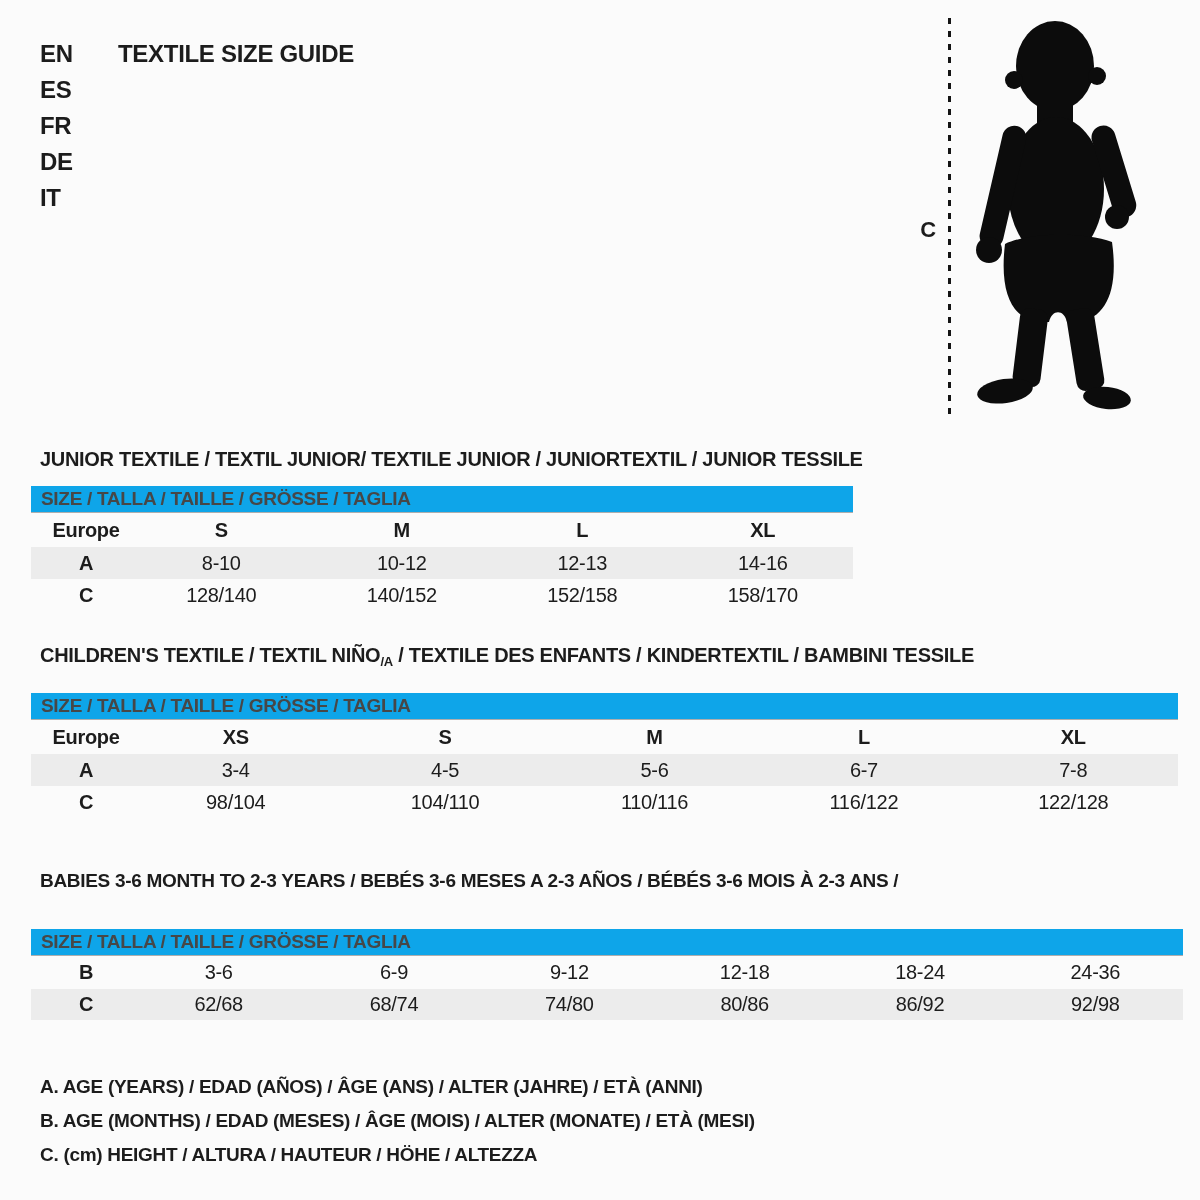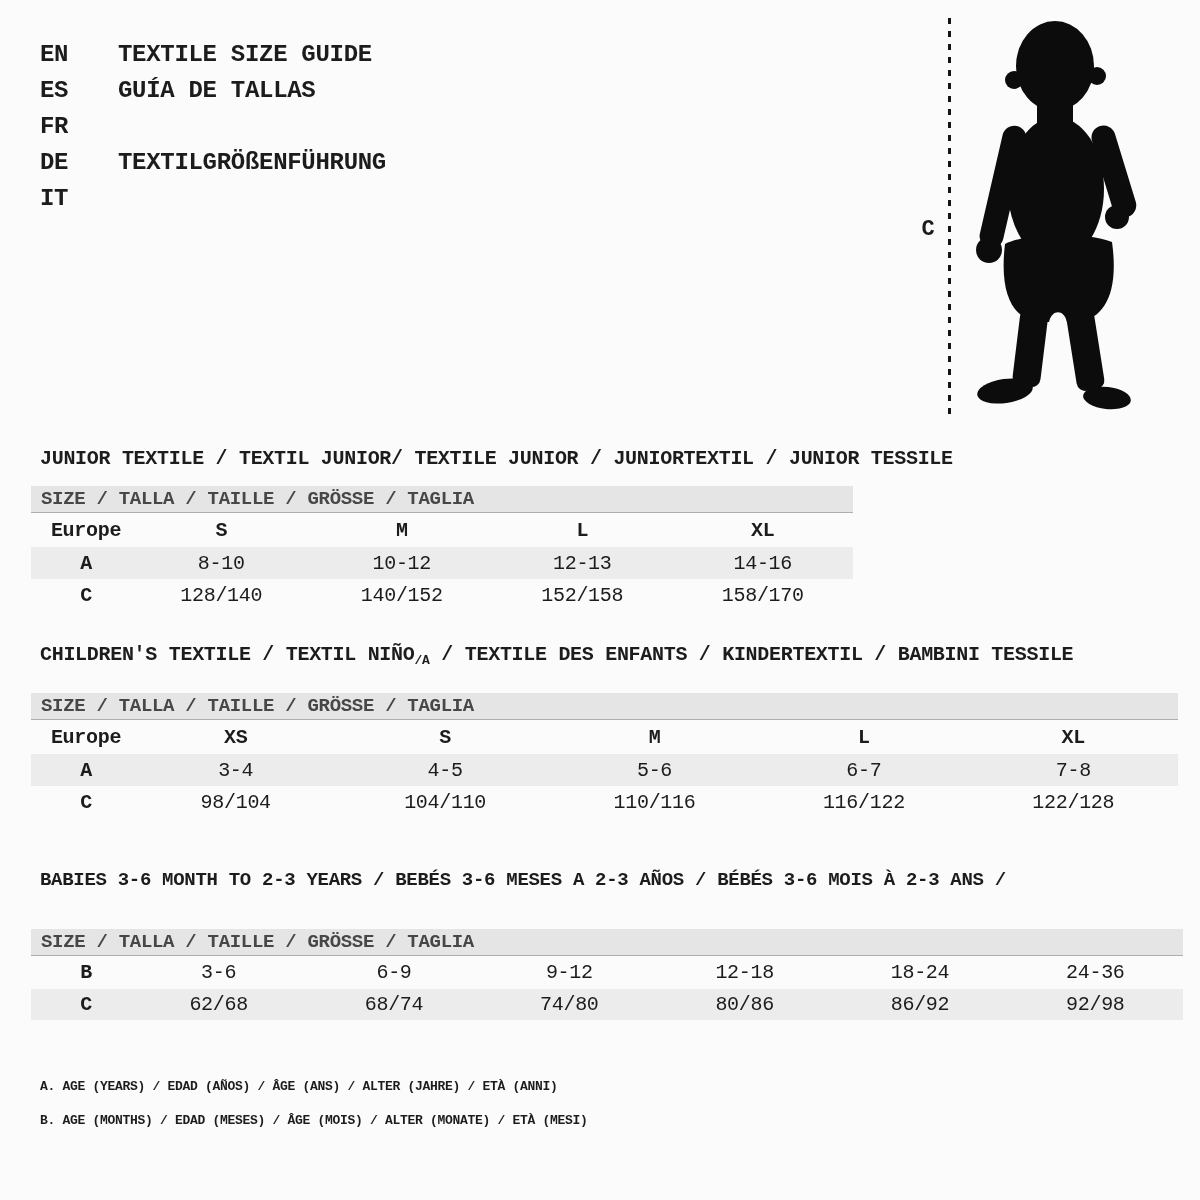--- a/index.html
+++ b/index.html
@@ -1,18 +1,18 @@
 <!DOCTYPE html>
 <html><head>
 <meta charset="utf-8">
 <style>
   html,body { margin:0; padding:0; background:#ffffff; }
   .canvas {
     position:relative; width:1200px; height:1200px; background:#fbfbfb;
-    font-family:Liberation Mono, monospace;
+    font-family:Liberation Sans, sans-serif;
     color:#1c1c1c; letter-spacing:-0.3px; overflow:hidden;
   }
   
   .lang-list { position:absolute; left:40px; top:36px; }
   .lang-row { display:grid; grid-template-columns:78px auto; height:36px; align-items:center; }
   .lang-code, .lang-label { font-size:24px; font-weight:700; white-space:nowrap; }
 
   
   .height-line {
     position:absolute; left:948px; top:18px; width:3px; height:398px;
@@ -25,58 +25,56 @@
   .silhouette { position:absolute; left:965px; top:14px; width:175px; height:402px; }
 
   
   .section-title { position:absolute; font-size:20px; font-weight:700; line-height:22px; white-space:nowrap; }
   .section-title.multiline { line-height:33px; white-space:normal; }
   .sub-part { font-size:13px; vertical-align:-4px; letter-spacing:-0.2px; }
 
   
   .sg-table { position:absolute; }
   .size-bar {
-    height:27px; background:#e5e5e5; color:#474747; font-size:19px; font-weight:700;
+    height:27px; background:#0ea5e9; color:#474747; font-size:19px; font-weight:700;
     line-height:26px; padding-left:10px; box-sizing:border-box; border-bottom:1px solid #aeaeae;
     white-space:nowrap;
   }
   .trow { display:grid; align-items:center; }
   .trow.head { height:34px; font-size:20px; font-weight:700; }
   .trow.data { height:32px; font-size:20px; font-weight:400; }
   .trow.shaded { background:#ececec; }
   .cols4 { grid-template-columns:100px repeat(4,1fr); }
   .cols5 { grid-template-columns:100px repeat(5,1fr); }
   .cols6 { grid-template-columns:100px repeat(6,1fr); }
   .cell { text-align:center; white-space:nowrap; }
   .cell.label { text-align:center; padding-left:10px; font-weight:700; }
 
   
   .legend { position:absolute; left:40px; top:1070px; }
-  .legend-line { font-size:13px; font-weight:700; height:34px; line-height:34px; white-space:nowrap; }
+  .legend-line { font-size:19px; font-weight:700; height:34px; line-height:34px; white-space:nowrap; }
 </style>
 </head>
 <body>
 
 <div class="canvas">
 
   <div class="lang-list">
     <div class="lang-row">
       <span class="lang-code">EN</span>
       <span class="lang-label">TEXTILE SIZE GUIDE</span>
     </div>
     <div class="lang-row">
       <span class="lang-code">ES</span>
-      <span class="lang-label">GUÍA DE TALLAS</span>
     </div>
     <div class="lang-row">
       <span class="lang-code">FR</span>
     </div>
     <div class="lang-row">
       <span class="lang-code">DE</span>
-      <span class="lang-label">TEXTILGRÖßENFÜHRUNG</span>
     </div>
     <div class="lang-row">
       <span class="lang-code">IT</span>
     </div>
   </div>
 
   <div class="height-line"></div>
   <div class="measure-label">C</div>
   <svg class="silhouette" viewBox="0 0 175 402" xmlns="http://www.w3.org/2000/svg">
     <g fill="#0c0c0c">
@@ -178,15 +176,16 @@
       <div class="cell">74/80</div>
       <div class="cell">80/86</div>
       <div class="cell">86/92</div>
       <div class="cell">92/98</div>
     </div>
   </div>
 
   <div class="legend">
     <div class="legend-line">A. AGE (YEARS) / EDAD (AÑOS) / ÂGE (ANS) / ALTER (JAHRE) / ETÀ (ANNI)</div>
     <div class="legend-line">B. AGE (MONTHS) / EDAD (MESES) / ÂGE (MOIS) / ALTER (MONATE) / ETÀ (MESI)</div>
+    <div class="legend-line">C. (cm) HEIGHT / ALTURA / HAUTEUR / HÖHE / ALTEZZA</div>
   </div>
 
 </div>
 
 </body></html>

